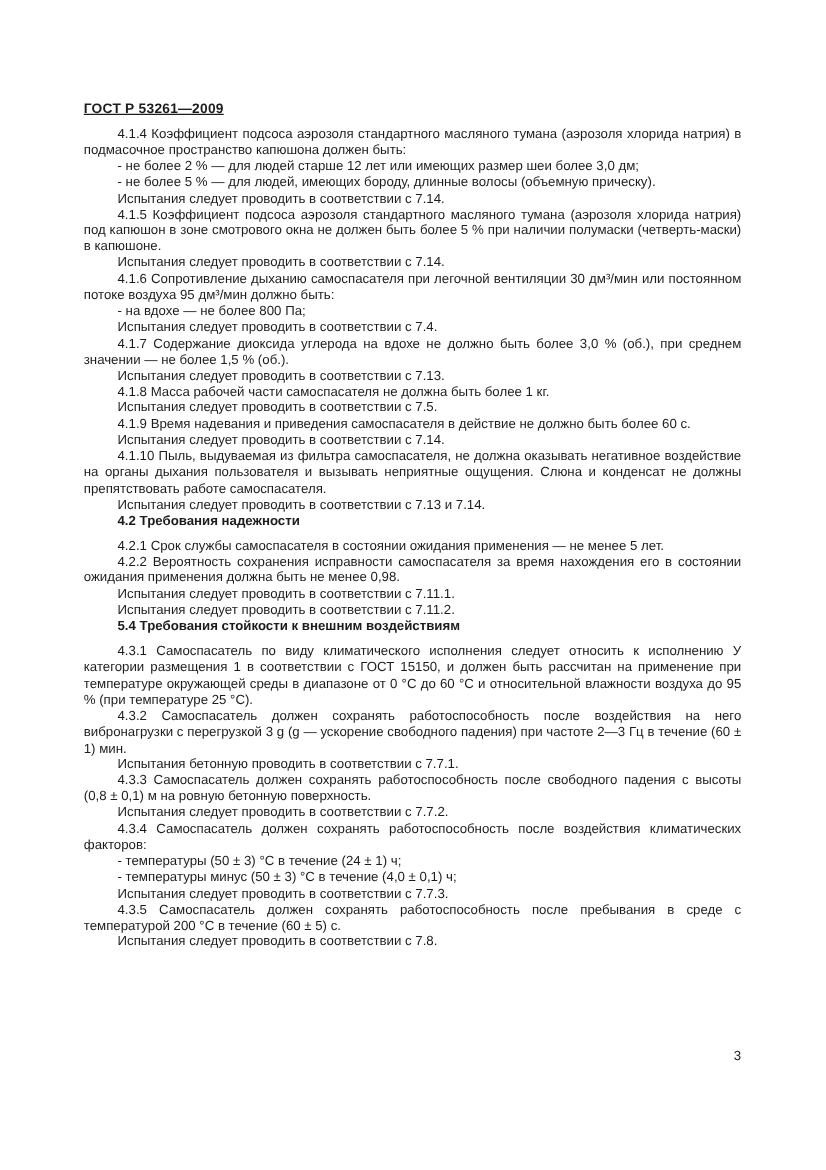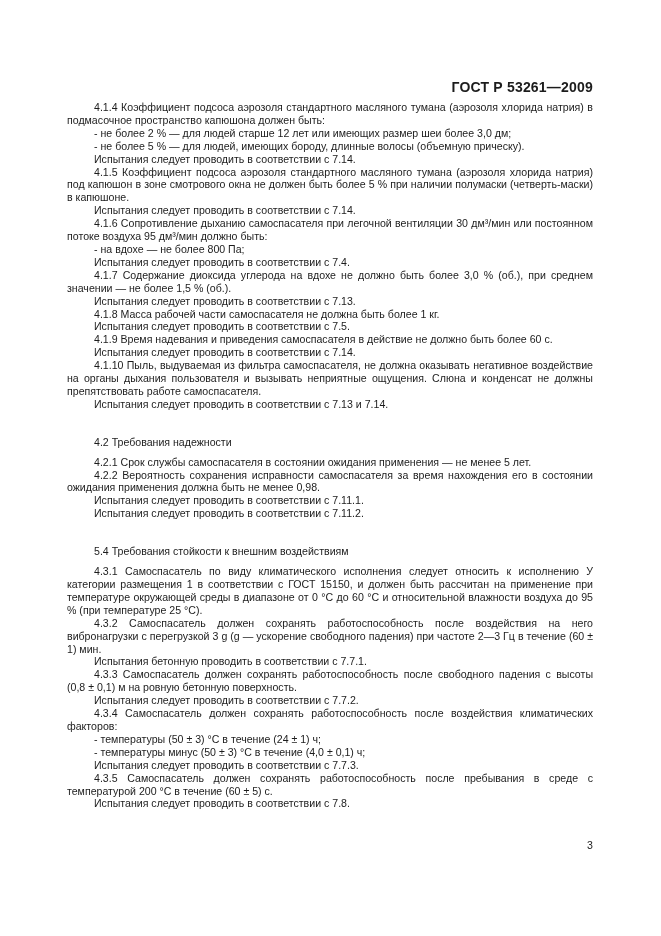--- a/index.html
+++ b/index.html
@@ -16,44 +16,45 @@
     font-size: 10.6px;
     line-height: 12.9px;
     color: #1c1c1c;
     overflow: hidden;
   }
   .running-header {
     position: absolute;
     top: 81px;
     left: 67px;
     width: 526px;
-    text-align: right;
+    text-align: left;
     font-weight: 700;
-    font-size: 14px;
+    font-size: 11px;
     letter-spacing: 0.2px;
+    text-decoration: underline;
   }
   .content {
     position: absolute;
     top: 101px;
     left: 67px;
     width: 526px;
   }
   .content p {
     margin: 0;
   }
   .content p.para,
   .content p.list-item {
     text-indent: 27px;
     text-align: justify;
   }
   .content p.heading {
     text-indent: 27px;
     text-align: left;
-    font-weight: 400;
-    margin-top: 25px;
+    font-weight: 700;
+    margin-top: 0;
     margin-bottom: 7px;
   }
   .page-number {
     position: absolute;
     top: 839px;
     left: 67px;
     width: 526px;
     text-align: right;
     font-size: 10.6px;
   }

